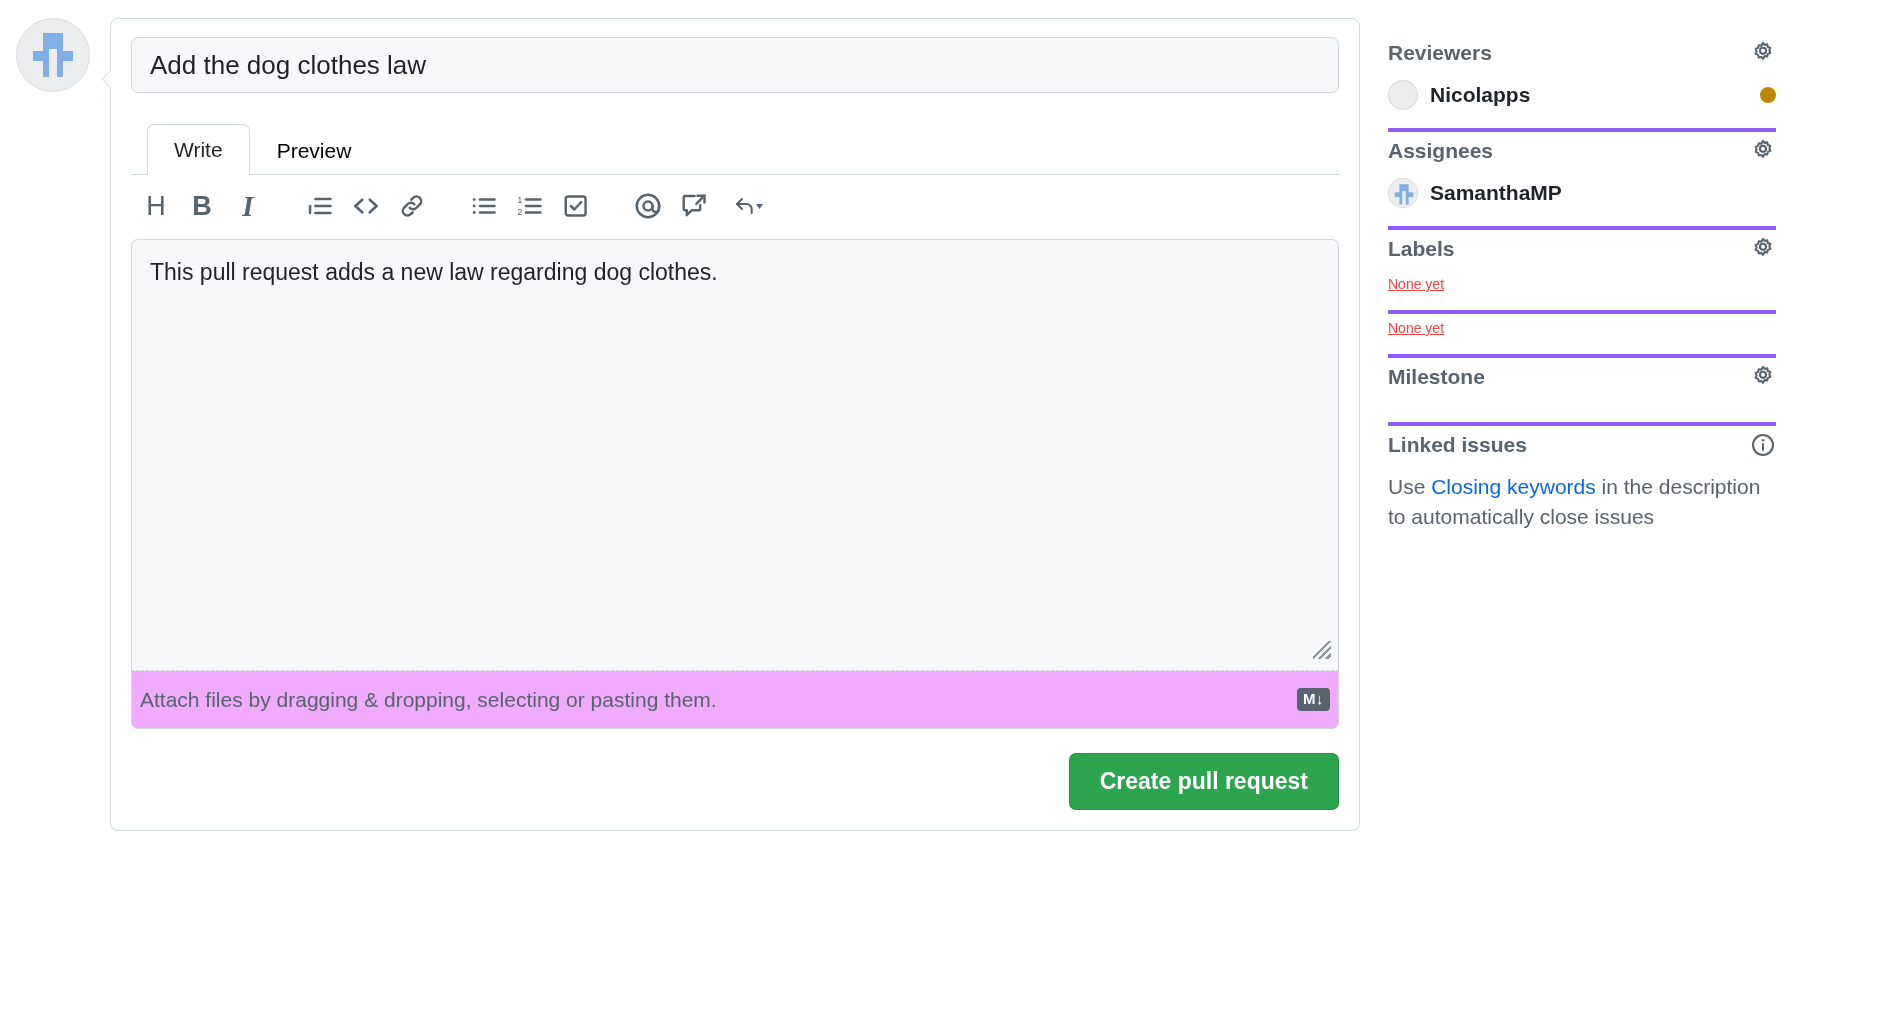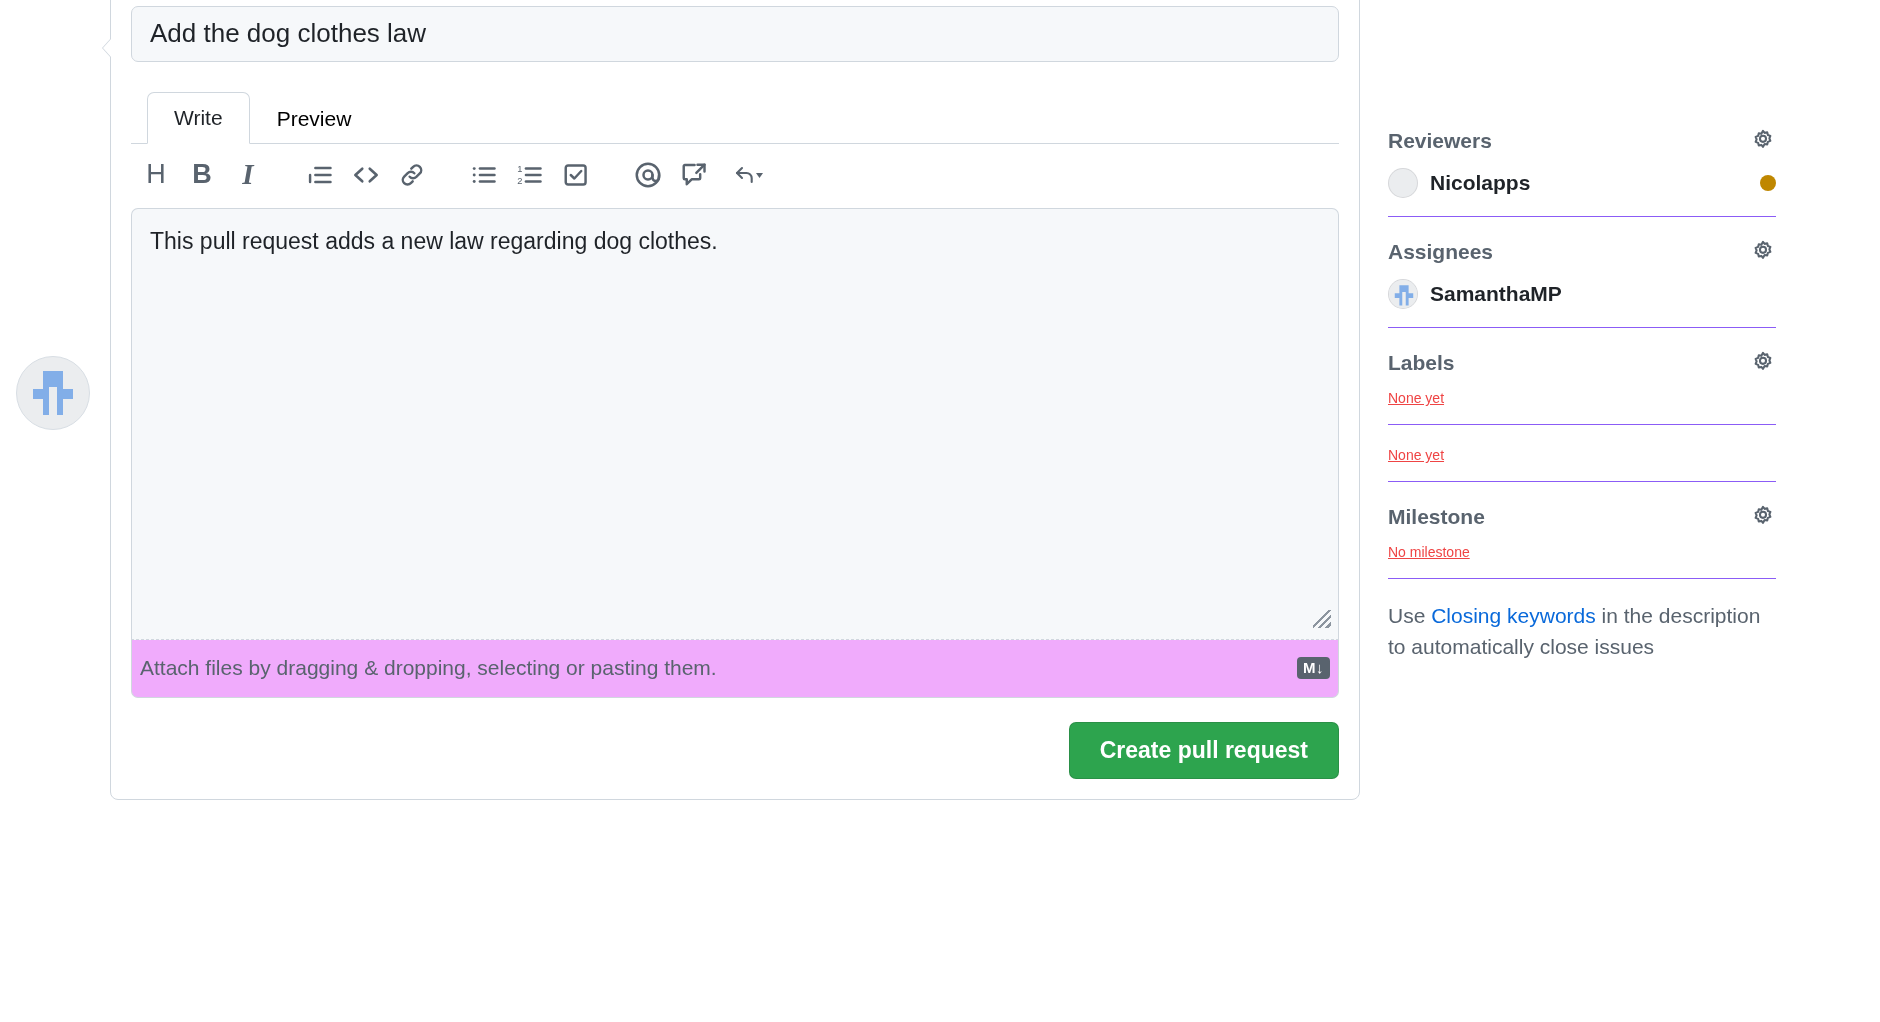--- a/index.html
+++ b/index.html
@@ -8,21 +8,21 @@
     width: 1880px; height: 1022px;
     background: #ffffff;
     font-family: "Liberation Sans", sans-serif;
     color: #1f2328;
     overflow: hidden;
   }
   .page {
     position: relative;
     width: 1880px; height: 768px;
     display: flex;
-    align-items: center;
+    align-items: flex-start;
   }
 
   
   .avatar-col {
     width: 110px;
     padding-top: 18px;
     padding-left: 16px;
     flex: 0 0 110px;
   }
   .avatar-big {
@@ -212,21 +212,21 @@
   }
 
   
   .sidebar {
     flex: 0 0 440px;
     padding-top: 40px;
     padding-right: 36px;
     padding-left: 16px;
   }
   .side-sec { padding-bottom: 18px; }
-  .side-sec.divided { border-bottom: 1px solid #8b5cf6; margin-bottom: 22px; }
+  .side-sec.divided { border-bottom: 4px solid #8b5cf6; margin-bottom: 6px; }
   .side-head {
     display: flex;
     align-items: center;
     justify-content: space-between;
     margin-bottom: 14px;
   }
   .side-title {
     font-size: 21px;
     font-weight: 700;
     color: #59636e;
@@ -486,23 +486,32 @@
     <div class="side-sec divided">
       <div class="side-head">
         <span class="side-title">Milestone</span>
         <span class="icon-btn">
           <svg width="26" height="26" viewBox="0 0 24 24" fill="none" stroke="currentColor" stroke-width="1.9" stroke-linejoin="round">
             <path d="M12 2.6l1.5 1.9 2.4-.5.6 2.4 2.3.9-.9 2.3.9 2.3-2.3.9-.6 2.4-2.4-.5L12 17.4l-1.5-1.8-2.4.5-.6-2.4-2.3-.9.9-2.3-.9-2.3 2.3-.9.6-2.4 2.4.5z"></path>
             <circle cx="12" cy="10" r="2.8"></circle>
           </svg>
         </span>
       </div>
-      <div class="side-empty">No milestone</div>
     </div>
 
     <div class="side-sec">
+      <div class="side-head">
+        <span class="side-title">Linked issues</span>
+        <span class="icon-btn">
+          <svg width="26" height="26" viewBox="0 0 24 24" fill="none" stroke="currentColor" stroke-width="1.9" stroke-linecap="round">
+            <circle cx="12" cy="12" r="9.2"></circle>
+            <line x1="12" y1="11" x2="12" y2="16.6"></line>
+            <circle cx="12" cy="7.6" r="1.1" fill="currentColor" stroke="none"></circle>
+          </svg>
+        </span>
+      </div>
       <div class="side-note">
         <span>Use </span><a class="side-link">Closing keywords</a><span> in the description to automatically close issues</span>
       </div>
     </div>
 
   </div>
 </div>
 
 </body></html>

